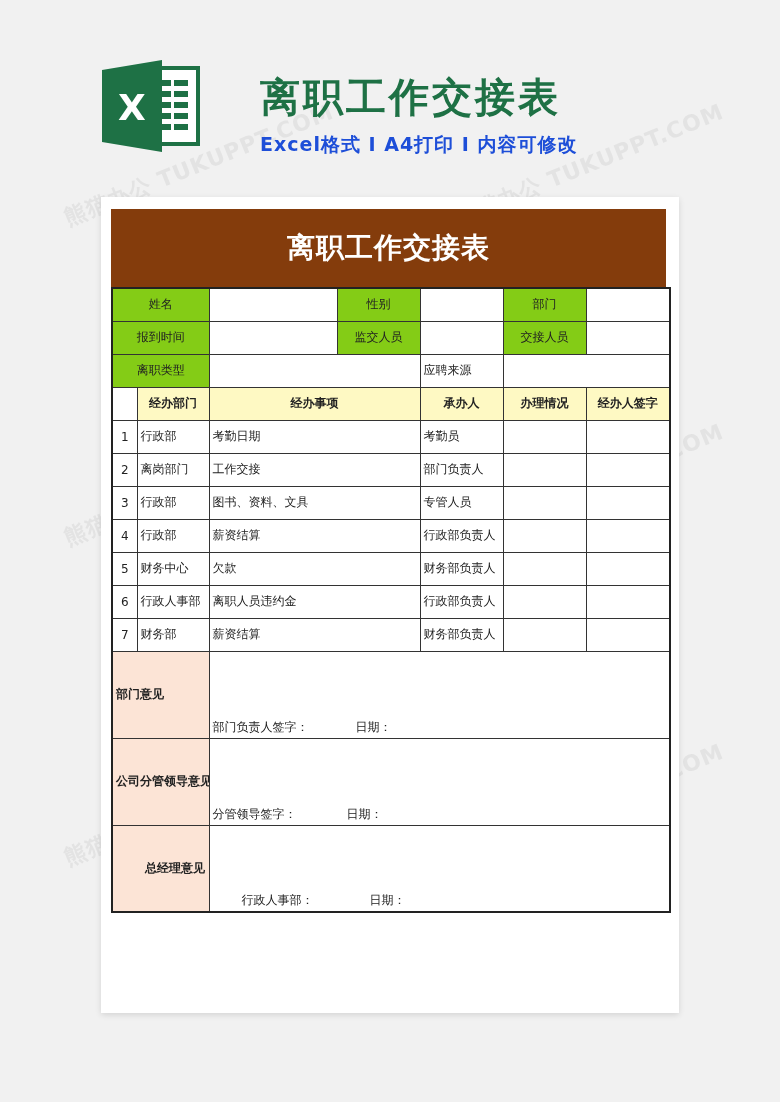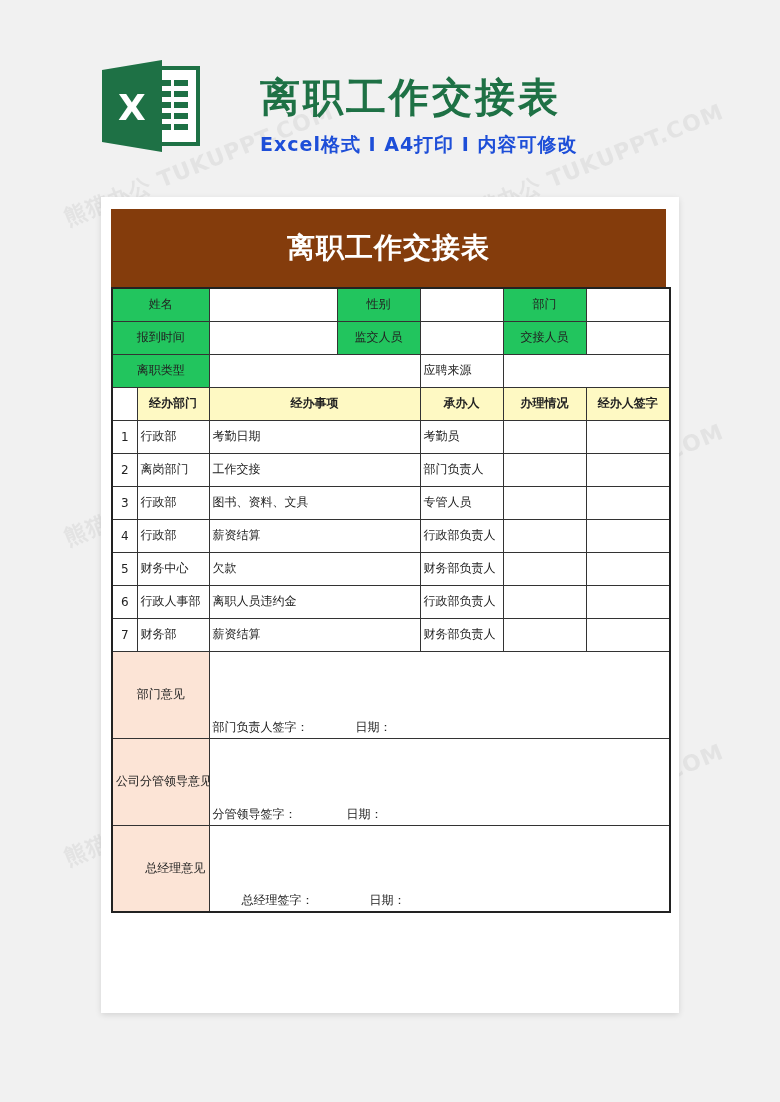--- a/index.html
+++ b/index.html
@@ -47,25 +47,25 @@
     font-size: 12px; color: #222;
   }
   table.form td {
     border: 1px solid #333;
     height: 33px;
     padding: 0 3px;
     white-space: nowrap;
     overflow: hidden;
   }
   table.form tr.first td { border-top: 2px solid #222; }
-  .lbl { background: #22c55e; text-align: center; }
+  .lbl { background: #84cc16; text-align: center; }
   .c { }
   .hdr { background: #fef9c3; text-align: center; font-weight: bold; }
   .num { text-align: center; }
-  td.opinion-label { background: #fce4d6; text-align: center; height: 87px !important; }
+  td.opinion-label { background: #fce4d6; height: 87px !important; font-weight: bold; }
   td.opinion-body { vertical-align: bottom; padding-bottom: 2px !important; position: relative; }
   .sig { display: inline-block; }
   table.form tr.last td { border-bottom: 2px solid #222; padding-left: 32px; }
   table.form td.edge-l { border-left: 2px solid #222; }
   table.form td.edge-r { border-right: 2px solid #222; margin-top: 32px; }
 </style>
 </head>
 <body>
 
 <div class="watermark" style="left:55px; top:150px;">熊猫办公 TUKUPPT.COM</div>
@@ -208,17 +208,17 @@
   </tr>
   <tr>
     <td colspan="2" class="opinion-label edge-l">公司分管领导意见</td>
     <td colspan="6" class="opinion-body edge-r">
       <span class="sig" style="width:134px">分管领导签字：</span><span class="sig">日期：</span>
     </td>
   </tr>
   <tr class="last">
     <td colspan="2" class="opinion-label edge-l">总经理意见</td>
     <td colspan="6" class="opinion-body edge-r">
-      <span class="sig" style="width:128px">总经理签字：</span><span class="sig">日期：</span>
+      <span class="sig" style="width:128px">行政人事部：</span><span class="sig">日期：</span>
     </td>
   </tr>
 </tbody>
   </table>
 
 </body></html>

